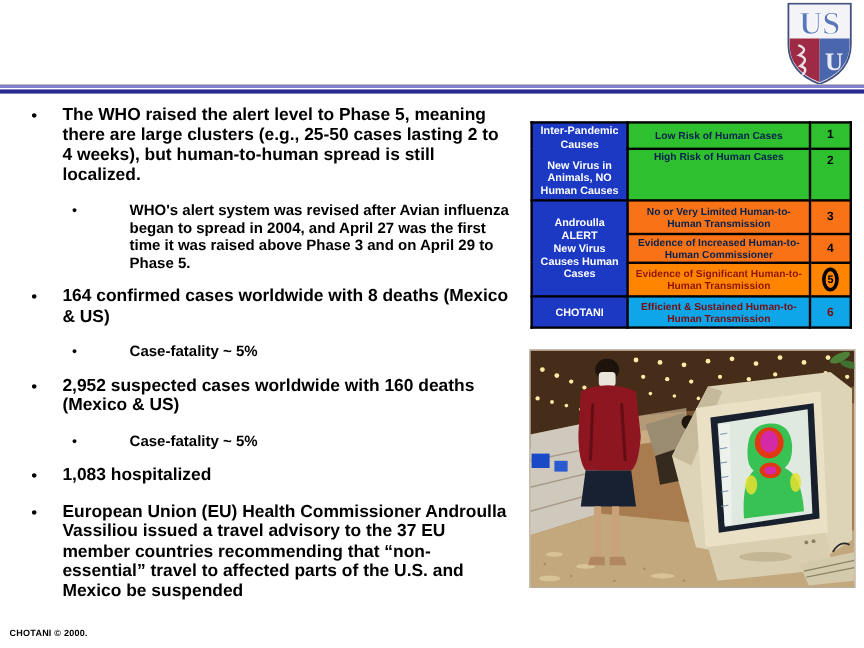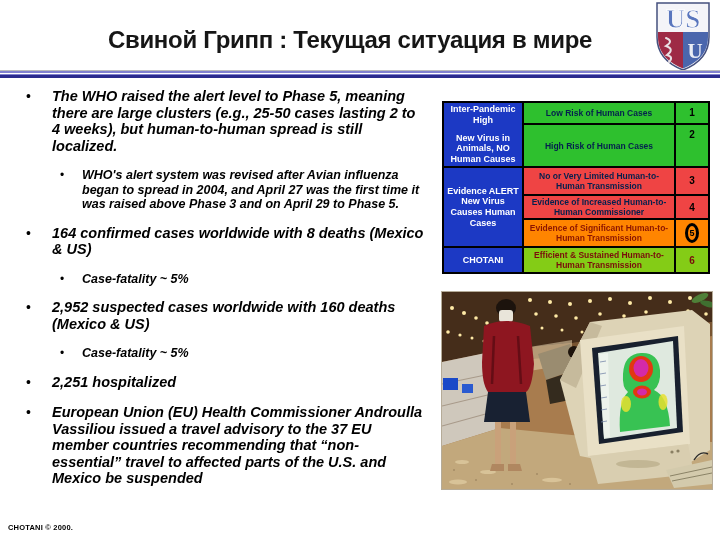--- a/index.html
+++ b/index.html
@@ -22,39 +22,39 @@
       #ffffff 3px, #ffffff 4px,
       #8080cf 4px, #8080cf 5px,
       #2a2a8e 5px, #2a2a8e 8px);
   }
   
   .logo { position:absolute; top:2px; right:8px; width:58px; height:70px; }
   
   .content { position:absolute; left:22px; top:88px; width:408px; color:#000; }
   .li { display:flex; margin-bottom:14px; }
   .li .dot { width:30px; flex:0 0 30px; font-size:14px; line-height:16.5px; padding-left:4px; }
-  .li .txt { font-size:14.5px; font-weight:bold; line-height:16.5px; width:375px;font-style:italic; }
+  .li .txt { font-size:14.5px; font-weight:bold; line-height:16.5px; width:375px; }
   .li.sub { margin:2px 0 13px 34px; }
   .li.sub .dot { width:26px; flex:0 0 26px; font-size:12px; line-height:14.5px; }
-  .li.sub .txt { font-size:12.5px; line-height:14.5px; width:345px; }
+  .li.sub .txt { font-size:12.5px; line-height:14.5px; width:345px;margin-left:26px; }
   
   .who { position:absolute; left:442px; top:101px; border-collapse:collapse;
          table-layout:fixed; }
   .who td { border:2px solid #000; text-align:center; vertical-align:middle;
             font-weight:bold; padding:1px 3px; }
   .who .phase { width:80px; background:#1c39c4; color:#ffffff; font-size:9px; line-height:1.2; }
   .who .desc  { width:152px; font-size:8.5px; line-height:1.2; color:#04204e; }
   .who .num   { width:34px; font-size:10px; color:#000; }
   .who tr.r1 { height:20px; } .who tr.r2 { height:40px; }
   .who tr.r3 { height:28px; } .who tr.r4 { height:24px; }
   .who tr.r5 { height:28px;margin-top:32px; } .who tr.r6 { height:26px; }
   .bg-green  { background:#2ec02e; }
-  .bg-light  { background:#ef4444; }
+  .bg-light  { background:#f97316; }
   .bg-orange { background:#ff8500; }
-  .bg-red    { background:#84cc16; }
+  .bg-red    { background:#0ea5e9; }
   .txt-maroon { color:#8c1500 !important; }
   .txt-darkred { color:#7a0c0c !important; }
   .phase-gap { display:block; margin-bottom:7px; }
   .phase-line { display:block; }
   .circle5 {
     display:inline-flex; align-items:center; justify-content:center;
     width:14px; height:20px; border:3px solid #000; border-radius:50%;
     font-size:9px; font-weight:bold; color:#000;
   }
   
@@ -62,21 +62,20 @@
            border:1px solid #b5ab98; }
   
   .footer { position:absolute; left:8px; top:523px; font-size:7.5px;
             font-weight:bold; color:#000; letter-spacing:0.2px; }
 </style>
 </head>
 <body>
 
 <div class="slide">
 
-  <div class="title">Свиной Грипп : Текущая ситуация в мире</div>
 
   <svg class="logo" viewBox="0 0 58 70">
     <path d="M3,1 h52 v34 c0,19 -13,28 -26,33 c-13,-5 -26,-14 -26,-33 Z" fill="#f4f4f8" stroke="#44507e" stroke-width="1.5"></path>
     <path d="M4,30 L29,30 L29,66.5 C17,61.5 4,53 4,35 Z" fill="#9e2a45"></path>
     <path d="M54,30 L29,30 L29,66.5 C41,61.5 54,53 54,35 Z" fill="#4a66ad"></path>
     <path d="M12,36 q8,3 0,8 q9,3 1,9 q7,2 2,7" fill="none" stroke="#e8e0e4" stroke-width="2" stroke-linecap="round"></path>
     <text x="29" y="26" text-anchor="middle" font-family="Liberation Serif, serif" font-size="27" font-weight="bold" fill="#5a76bd" stroke="#ffffff" stroke-width="0.8">US</text>
     <text x="41" y="55" text-anchor="middle" font-family="Liberation Serif, serif" font-size="20" font-weight="bold" fill="#ffffff" opacity="0"></text>
     <text x="41" y="56" text-anchor="middle" font-family="Liberation Serif, serif" font-size="21" font-weight="bold" fill="#e9ecf4">U</text>
   </svg>
@@ -107,47 +106,47 @@
       <span class="dot">•</span>
       <div class="txt">2,952 suspected cases worldwide with 160 deaths (Mexico &amp; US)</div>
     </div>
     <div class="li sub">
       <span class="dot">•</span>
       <div class="txt">Case-fatality ~ 5%</div>
     </div>
 
     <div class="li">
       <span class="dot">•</span>
-      <div class="txt">2,251 hospitalized</div>
+      <div class="txt">1,083 hospitalized</div>
     </div>
 
     <div class="li">
       <span class="dot">•</span>
       <div class="txt">European Union (EU) Health Commissioner Androulla Vassiliou issued a travel advisory to the 37 EU member countries recommending that “non-essential” travel to affected parts of the U.S. and Mexico be suspended</div>
     </div>
 
   </div>
 
   <table class="who">
     <tbody>
         <tr class="r1">
       <td class="phase" rowspan="2">
-        <span class="phase-line phase-gap">Inter-Pandemic High</span>
+        <span class="phase-line phase-gap">Inter-Pandemic Causes</span>
         <span class="phase-line">New Virus in Animals, NO Human Causes</span>
       </td>
       <td class="desc bg-green">Low Risk of Human Cases</td>
       <td class="num bg-green">1</td>
     </tr>
     <tr class="r2">
-      <td class="desc bg-green" style="vertical-align:top; padding-top:16px;">High Risk of Human Cases</td>
+      <td class="desc bg-green" style="vertical-align:top; padding-top:0;">High Risk of Human Cases</td>
       <td class="num bg-green" style="vertical-align:top; padding-top:4px;">2</td>
     </tr>
     <tr class="r3">
       <td class="phase" rowspan="3">
-        <span class="phase-line">Evidence ALERT</span>
+        <span class="phase-line">Androulla ALERT</span>
         <span class="phase-line">New Virus Causes Human Cases</span>
       </td>
       <td class="desc bg-light">No or Very Limited Human-to-Human Transmission</td>
       <td class="num bg-light">3</td>
     </tr>
     <tr class="r4">
       <td class="desc bg-light">Evidence of Increased Human-to-Human Commissioner</td>
       <td class="num bg-light">4</td>
     </tr>
     <tr class="r5">

